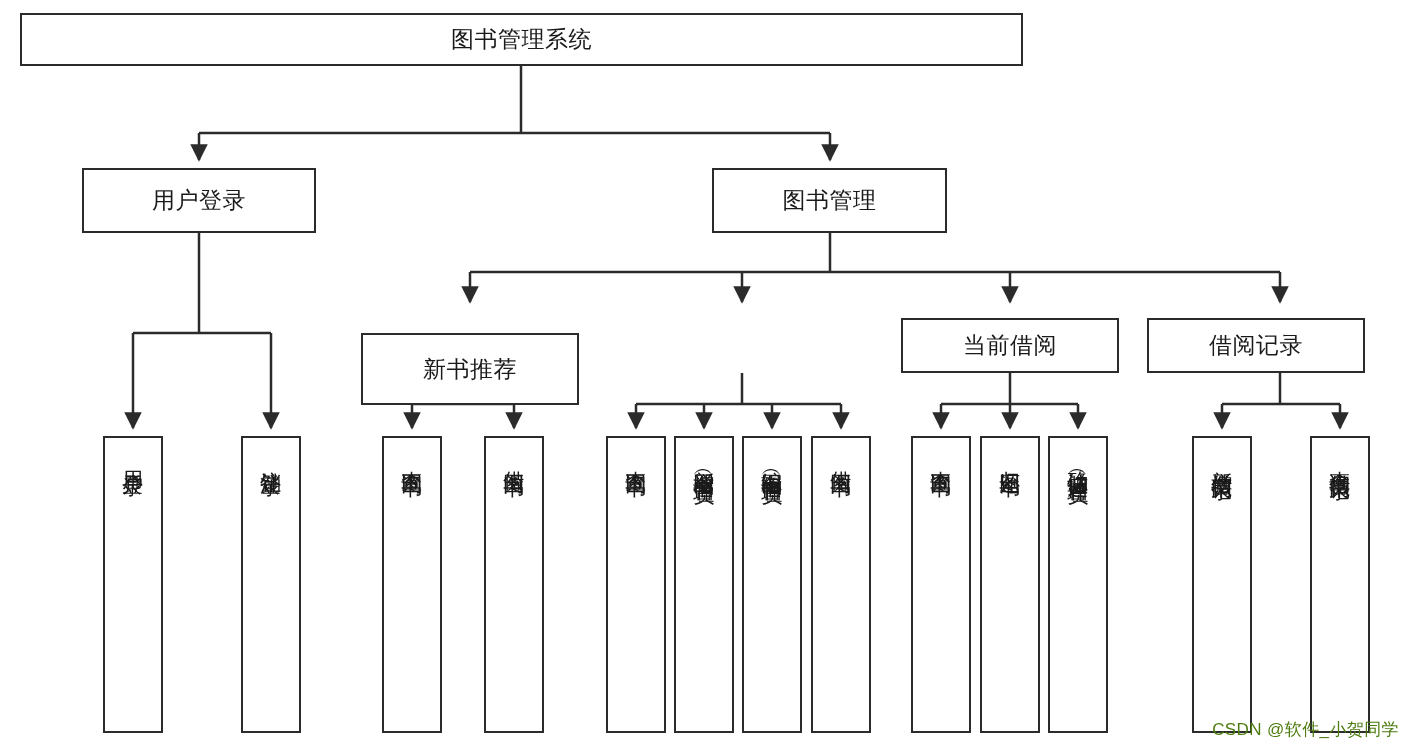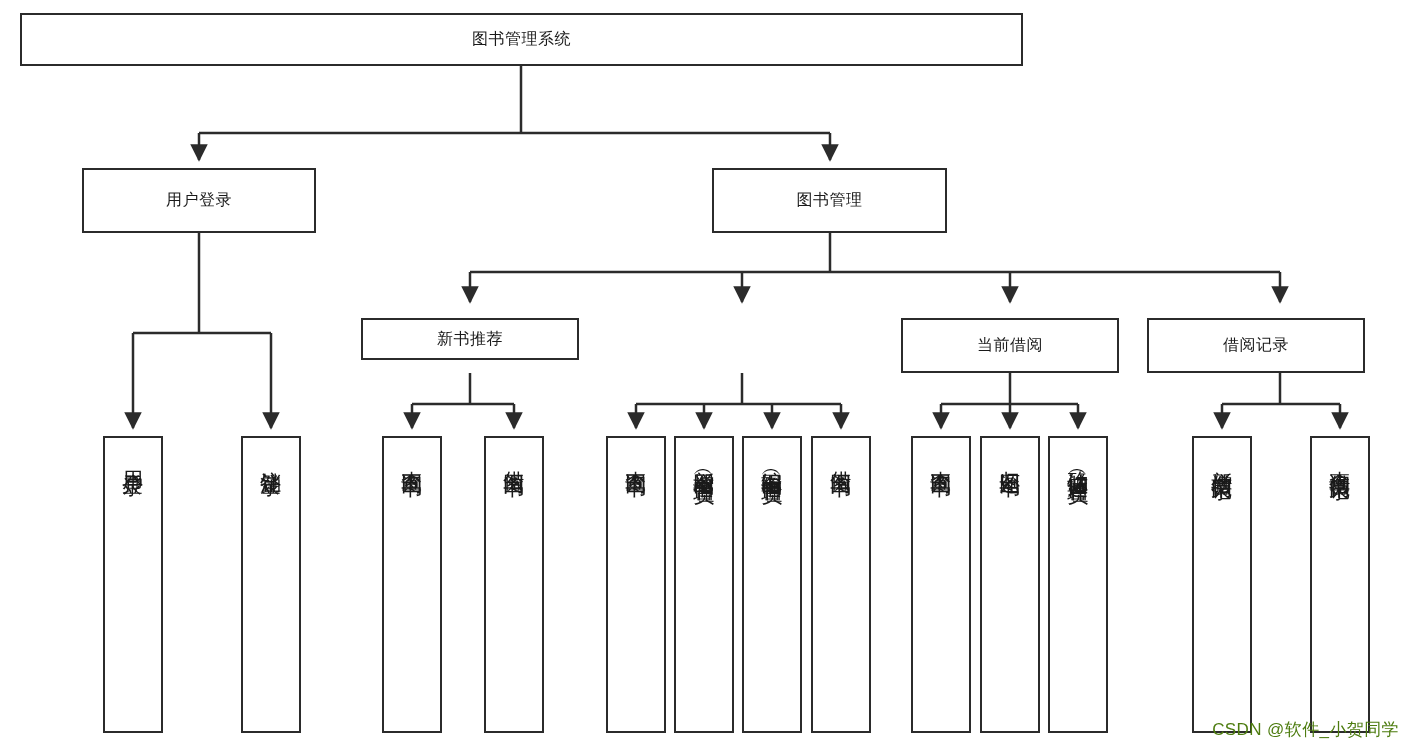--- a/index.html
+++ b/index.html
@@ -30,21 +30,21 @@
     position: absolute;
     box-sizing: border-box;
     background: #ffffff;
     border: 2px solid #2b2b2b;
     display: flex;
     align-items: center;
     justify-content: center;
   }
   .node-label {
     color: #1a1a1a;
-    font-size: 16px;
+    font-size: 23px;
     line-height: 1.05;
     letter-spacing: 0.5px;
     white-space: nowrap;
     user-select: none;
   }
   .node-box.vertical {
     align-items: flex-start;
     justify-content: center;
     padding-top: 16px;
   }
@@ -126,21 +126,21 @@
     <span class="node-label">图书管理系统</span>
   </div>
 
   <div class="node-box" style="left:82px; top:168px; width:234px; height:65px;">
     <span class="node-label">用户登录</span>
   </div>
   <div class="node-box" style="left:712px; top:168px; width:235px; height:65px;">
     <span class="node-label">图书管理</span>
   </div>
 
-  <div class="node-box" style="left:361px; top:318px; width:218px; height:42px;">
+  <div class="node-box" style="left:361px; top:333px; width:218px; height:72px;">
     <span class="node-label">新书推荐</span>
   </div>
   <div class="node-box" style="left:901px; top:318px; width:218px; height:55px;">
     <span class="node-label">当前借阅</span>
   </div>
   <div class="node-box" style="left:1147px; top:318px; width:218px; height:55px;">
     <span class="node-label">借阅记录</span>
   </div>
 
   <div class="node-box vertical" style="left:103px; top:436px; width:60px; height:297px;">

